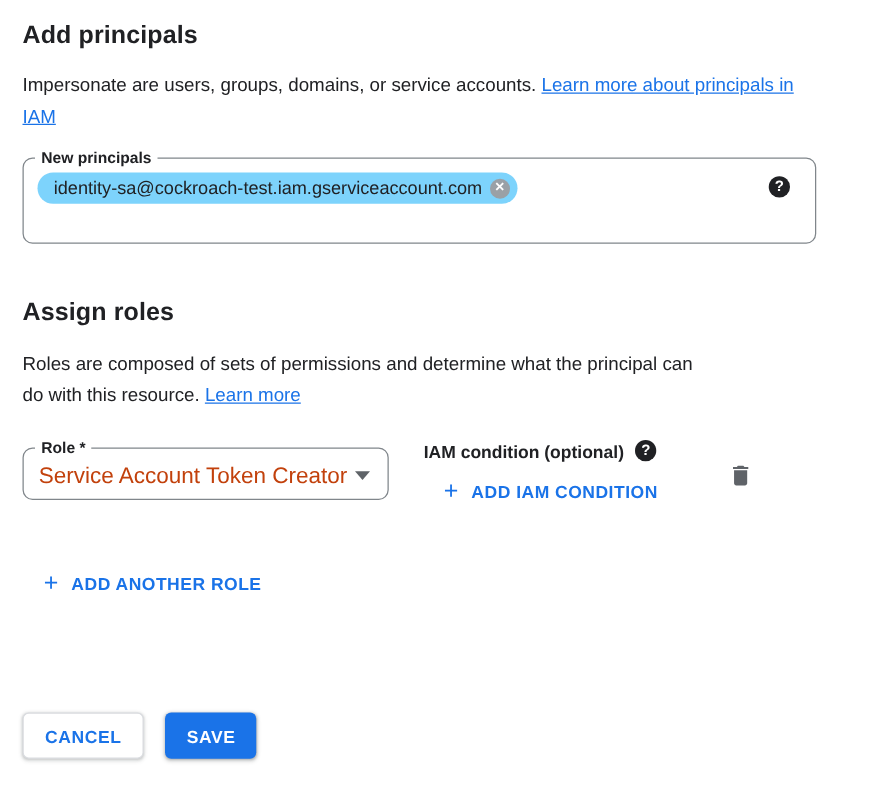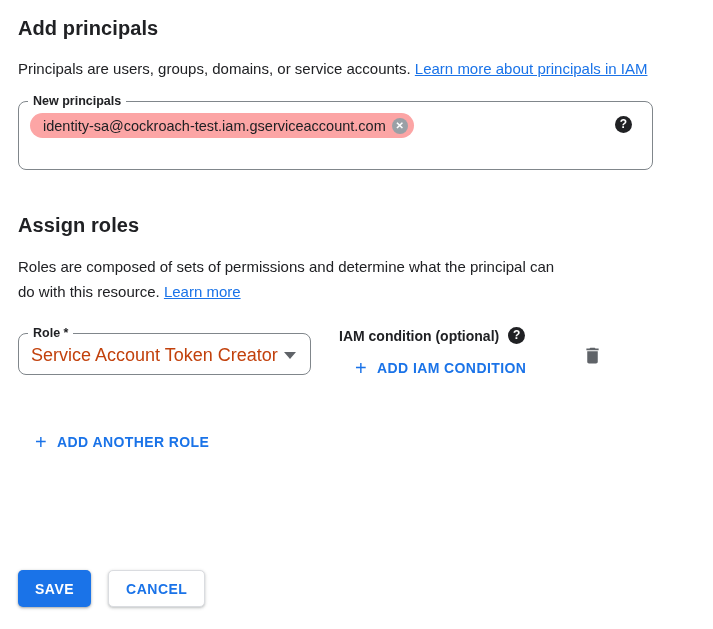--- a/index.html
+++ b/index.html
@@ -39,21 +39,21 @@
     font-size: 12.5px; font-weight: 600; color: #202124;
     line-height: 16px; white-space: nowrap;
   }
 
   .new-principals-field {
     margin-top: 20px; width: 635px; height: 69px;
   }
   .chip {
     position: absolute; top: 11px; left: 11px;
     display: inline-flex; align-items: center;
-    background: #fca5a5; border-radius: 13px;
+    background: #7dd3fc; border-radius: 13px;
     height: 25px; padding: 0 6px 0 13px;
     max-width: 440px; cursor: default;
   }
   .chip-text { font-size: 14.5px; color: #202124; white-space: nowrap; }
   .chip-close {
     margin-left: 6px;
     width: 16px; height: 16px; border-radius: 50%;
     background: #9aa0a6; color: #ffffff;
     font-size: 10px; line-height: 16px; text-align: center;
     cursor: pointer; flex: none; font-weight: bold;
@@ -130,21 +130,21 @@
     box-shadow: 0 1px 2px rgba(60,64,67,0.2), 0 1px 3px 1px rgba(60,64,67,0.1);
   }
 </style>
 </head>
 <body>
 
 <div class="panel">
 
   <h1 class="section-title">Add principals</h1>
 
-  <p class="body-text intro-text"><span>Principals are users, groups, domains, or service accounts. </span><a>Learn more about principals in IAM</a></p>
+  <p class="body-text intro-text"><span>Impersonate are users, groups, domains, or service accounts. </span><a>Learn more about principals in IAM</a></p>
 
   <div class="outlined-field new-principals-field">
     <span class="field-label">New principals</span>
     <div class="chip">
       <span class="chip-text">identity-sa@cockroach-test.iam.gserviceaccount.com</span>
       <span class="chip-close">✕</span>
     </div>
     <span class="help-icon field-help">?</span>
   </div>
 
@@ -182,17 +182,17 @@
     </div>
 
   </div>
 
   <button class="text-btn add-role-btn">
     <span class="plus">+</span>
     <span>ADD ANOTHER ROLE</span>
   </button>
 
   <div class="actions">
+    <button class="btn btn-secondary">CANCEL</button>
     <button class="btn btn-primary">SAVE</button>
-    <button class="btn btn-secondary">CANCEL</button>
   </div>
 
 </div>
 
 </body></html>

